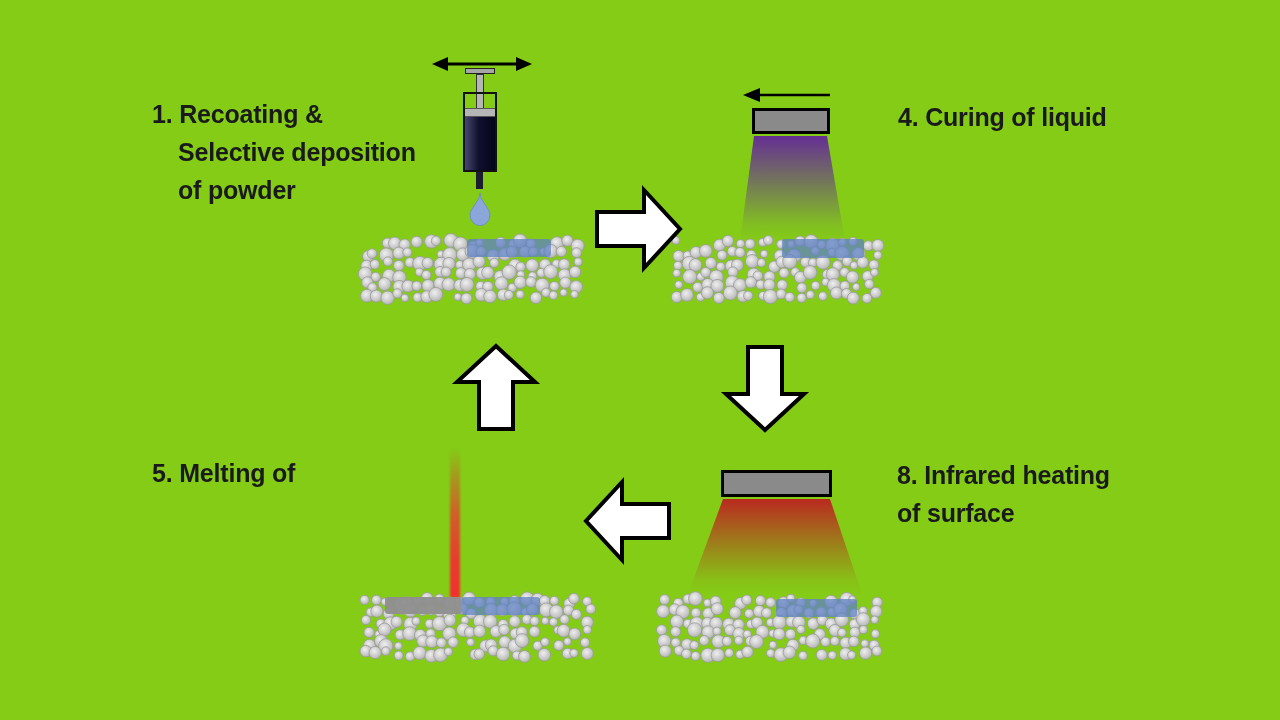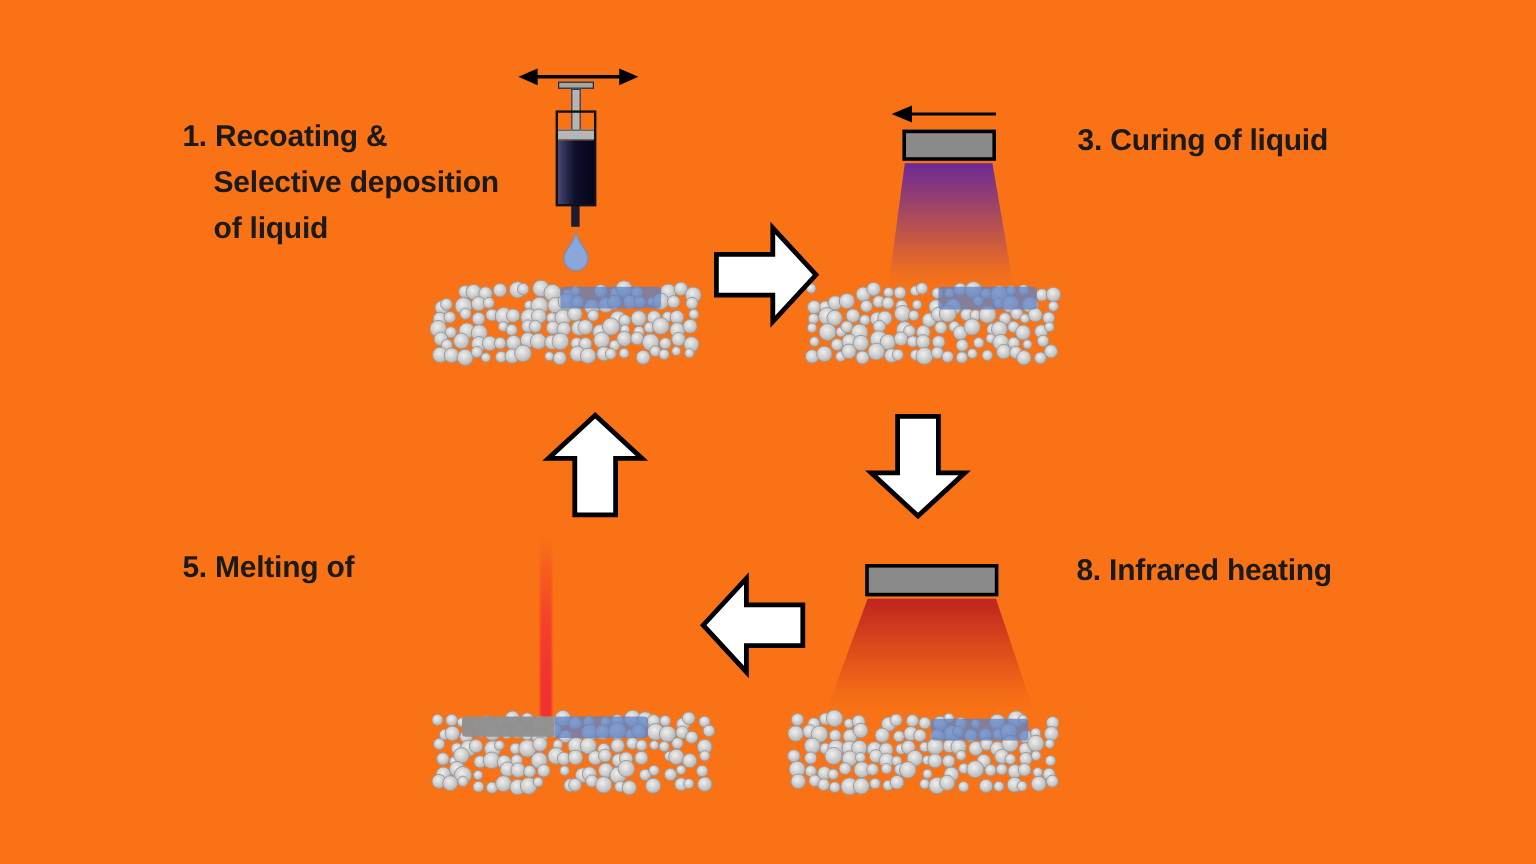--- a/index.html
+++ b/index.html
@@ -16,26 +16,26 @@
   .rod{position:absolute;background:#b5b5b5;border:1px solid #333;}
   .barrel{position:absolute;border:2.5px solid #111;background:transparent;z-index:2;}
   .seal{position:absolute;left:0;right:0;background:#b6b6b6;border-top:1px solid #555;border-bottom:1px solid #555;}
   .liquid{position:absolute;left:0;right:0;bottom:0;background:#10102e;}
   .needle{position:absolute;background:#1d1d30;}
   .laser{position:absolute;filter:blur(1px);}
 </style>
 </head>
 <body>
 
-<div class="canvas" style="background: #f97316; text-decoration: underline;">
+<div class="canvas" style="background: #84cc16; text-decoration: underline;">
 
   <div class="step-label" style="left: 152px; top: 95px; color: rgb(26, 26, 26);">
     <div>1. Recoating &amp;</div>
     <div class="indent">Selective deposition</div>
-    <div class="indent">of liquid</div>
+    <div class="indent">of powder</div>
   </div>
 
   <svg class="abs arrowkind" style="left:432px;top:52px" width="100" height="24">
       <line x1="12" y1="12" x2="88" y2="12" stroke="#000000" stroke-width="3"></line>
       <polygon points="0,12 16,5 16,19" fill="#000000"></polygon>
       <polygon points="100,12 84,5 84,19" fill="#000000"></polygon>
     </svg>
   <div class="tbar" style="left:465px;top:68px;width:30px;height:6px"></div>
   <div class="rod" style="left:476px;top:74px;width:8px;height:39px;z-index:1"></div>
   <div class="barrel" style="left:463px;top:92px;width:34px;height:80px">
@@ -303,21 +303,21 @@
       <circle cx="140.3" cy="59.7" r="4.1" fill="url(#pg1)" stroke="#9a9a9a" stroke-width="0.8"></circle>
       <circle cx="152.8" cy="61.1" r="4.4" fill="url(#pg1)" stroke="#9a9a9a" stroke-width="0.8"></circle>
       <circle cx="166.4" cy="58.0" r="6.0" fill="url(#pg1)" stroke="#9a9a9a" stroke-width="0.8"></circle>
       <circle cx="176.5" cy="58.6" r="5.1" fill="url(#pg1)" stroke="#9a9a9a" stroke-width="0.8"></circle>
       <circle cx="183.2" cy="63.1" r="6.0" fill="url(#pg1)" stroke="#9a9a9a" stroke-width="0.8"></circle>
       <circle cx="197.0" cy="63.3" r="4.9" fill="url(#pg1)" stroke="#9a9a9a" stroke-width="0.8"></circle>
       <circle cx="205.8" cy="57.8" r="5.5" fill="url(#pg1)" stroke="#9a9a9a" stroke-width="0.8"></circle>
       <rect x="112" y="4" width="82" height="19" rx="3" fill="#5f82c4" fill-opacity="0.75"></rect>
     </svg>
   <div class="step-label" style="left: 898px; top: 98px; color: rgb(26, 26, 26);">
-    <div>3. Curing of liquid</div>
+    <div>4. Curing of liquid</div>
   </div>
 
   <div class="lamp" style="left: 721px; top: 470px; width: 111px; height: 27px; background: rgb(138, 138, 138); border-color: rgb(0, 0, 0);"></div>
   <svg class="abs" style="left:680px;top:499px" width="190" height="98">
     <defs>
       <linearGradient id="irg" x1="0" y1="0" x2="0" y2="1">
         <stop offset="0" stop-opacity="0.95" stop-color="#bc2020"></stop>
         <stop offset="0.42" stop-opacity="0.5" stop-color="#bc2020"></stop>
         <stop offset="0.85" stop-opacity="0.07" stop-color="#bc2020"></stop>
         <stop offset="1" stop-opacity="0" stop-color="#bc2020"></stop>
@@ -446,20 +446,21 @@
       <circle cx="163.7" cy="61.9" r="5.5" fill="url(#pg2)" stroke="#9a9a9a" stroke-width="0.8"></circle>
       <circle cx="174.3" cy="62.3" r="4.2" fill="url(#pg2)" stroke="#9a9a9a" stroke-width="0.8"></circle>
       <circle cx="187.5" cy="60.9" r="6.2" fill="url(#pg2)" stroke="#9a9a9a" stroke-width="0.8"></circle>
       <circle cx="193.7" cy="62.1" r="4.2" fill="url(#pg2)" stroke="#9a9a9a" stroke-width="0.8"></circle>
       <circle cx="207.6" cy="60.1" r="6.2" fill="url(#pg2)" stroke="#9a9a9a" stroke-width="0.8"></circle>
       <circle cx="218.9" cy="58.0" r="5.0" fill="url(#pg2)" stroke="#9a9a9a" stroke-width="0.8"></circle>
       <rect x="118" y="6" width="81" height="18" rx="3" fill="#5f82c4" fill-opacity="0.75"></rect>
     </svg>
   <div class="step-label" style="left: 897px; top: 456px; color: rgb(26, 26, 26);">
     <div>8. Infrared heating</div>
+    <div>of surface</div>
   </div>
 
   <div class="laser" style="left: 450px; top: 448px; width: 10px; height: 150px; background: linear-gradient(rgba(240, 48, 48, 0) 0%, rgba(240, 48, 48, 0.3) 18%, rgba(240, 48, 48, 0.7) 45%, rgba(240, 48, 48, 0.92) 75%, rgb(240, 48, 48) 100%);"></div>
   <svg class="abs bed" style="left:360px;top:593px" width="237" height="77">
       <defs>
         <radialGradient id="pg3" cx="42%" cy="38%" r="65%">
           <stop offset="0%" stop-color="#efefef"></stop>
           <stop offset="65%" stop-color="#c9c9c9"></stop>
           <stop offset="100%" stop-color="#b2b2b2"></stop>
         </radialGradient>

